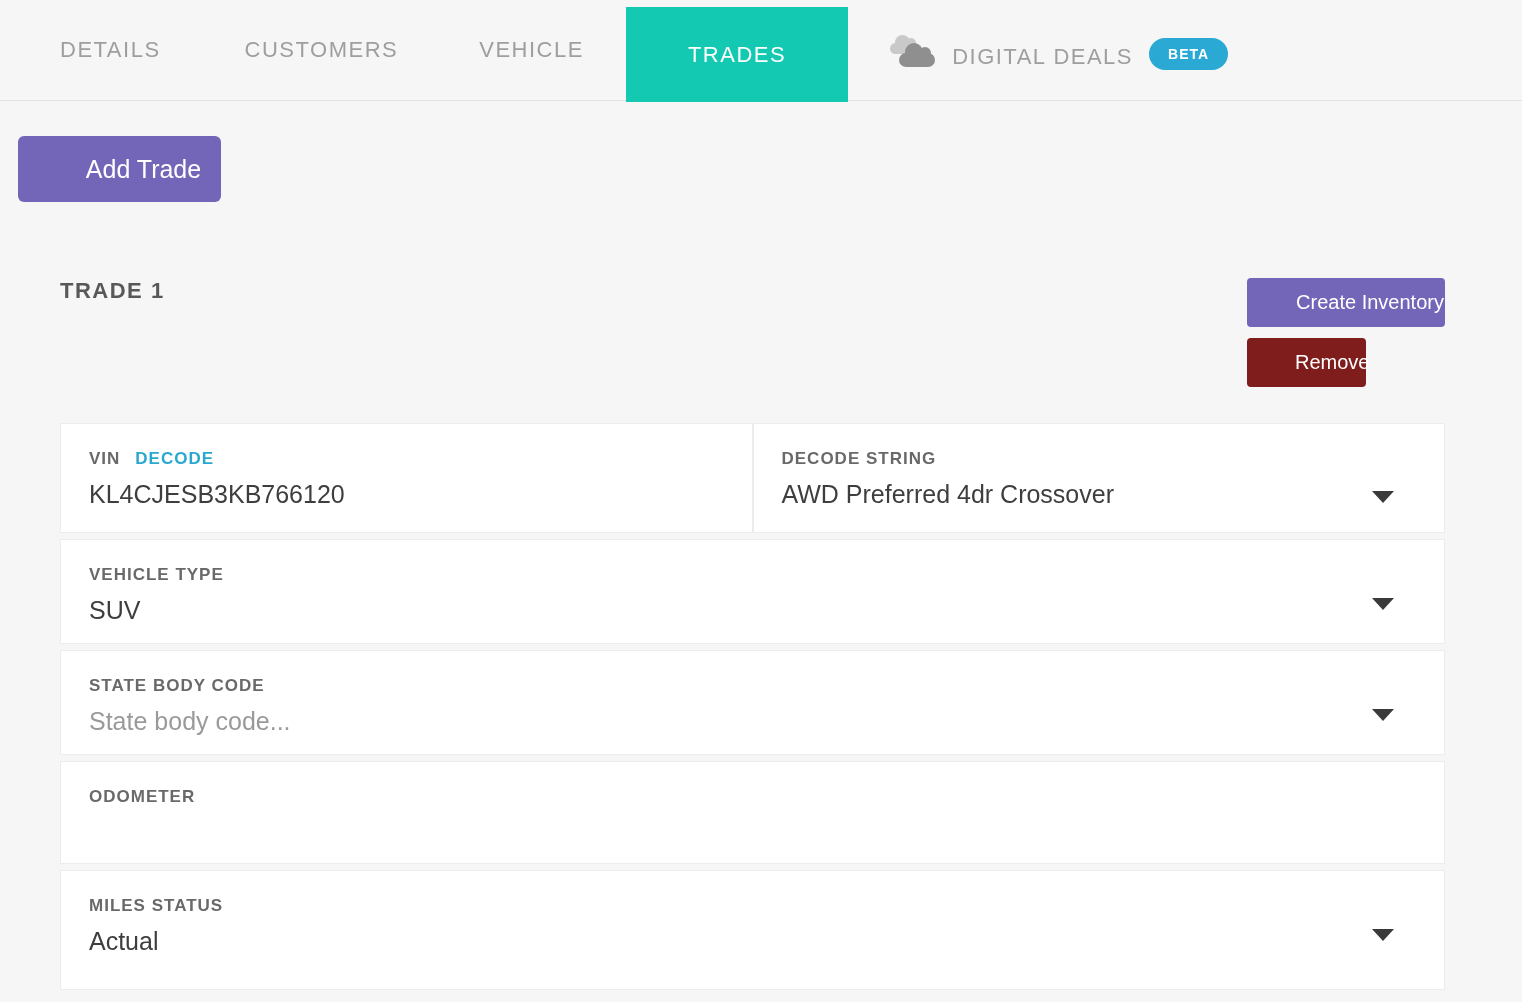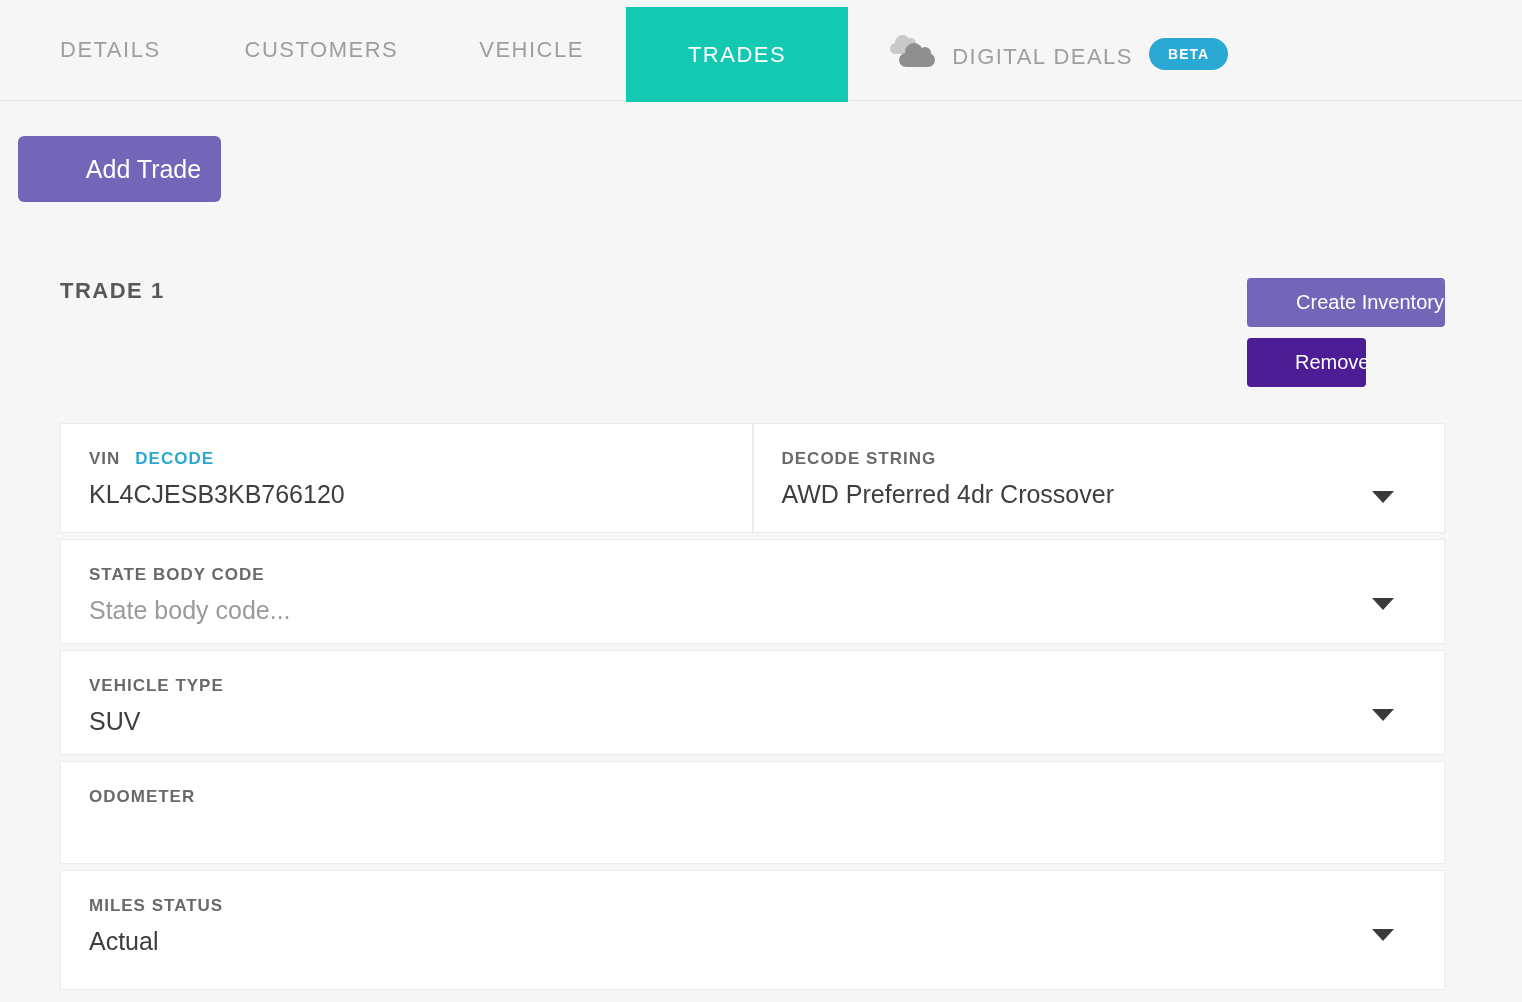--- a/index.html
+++ b/index.html
@@ -106,21 +106,21 @@
   .create-inventory-btn {
     width:198px;
     height:49px;
     background:#7366b8;
     border-radius:4px;
     font-size:20px;
   }
   .remove-btn {
     width:119px;
     height:49px;
-    background:#4c1d95;
+    background:#7f1d1d;
     border-radius:4px;
     font-size:20px;
   }
 
   
   .trade-form { margin:36px 77px 0 60px; }
   .form-row { display:flex; margin-bottom:6px; }
   .cell {
     position:relative;
     background:#ffffff;
@@ -209,36 +209,36 @@
       <div class="field-value">KL4CJESB3KB766120</div>
     </div>
     <div class="cell">
       <div class="field-label">DECODE STRING</div>
       <div class="field-value">AWD Preferred 4dr Crossover</div>
       <span class="dd-arrow"></span>
     </div>
   </div>
 
 
+  <div class="form-row row-4">
+    <div class="cell">
+      <div class="field-label">VEHICLE TYPE</div>
+      <div class="field-value">SUV</div>
+      <span class="dd-arrow"></span>
+    </div>
+  </div>
+
   <div class="form-row row-3">
     <div class="cell">
       <div class="field-label">STATE BODY CODE</div>
       <div class="field-value placeholder">State body code...</div>
       <span class="dd-arrow"></span>
     </div>
   </div>
 
-  <div class="form-row row-4">
-    <div class="cell">
-      <div class="field-label">VEHICLE TYPE</div>
-      <div class="field-value">SUV</div>
-      <span class="dd-arrow"></span>
-    </div>
-  </div>
-
   <div class="form-row row-5">
     <div class="cell">
       <div class="field-label">ODOMETER</div>
       <div class="field-value"></div>
     </div>
   </div>
 
   <div class="form-row row-6">
     <div class="cell">
       <div class="field-label">MILES STATUS</div>

